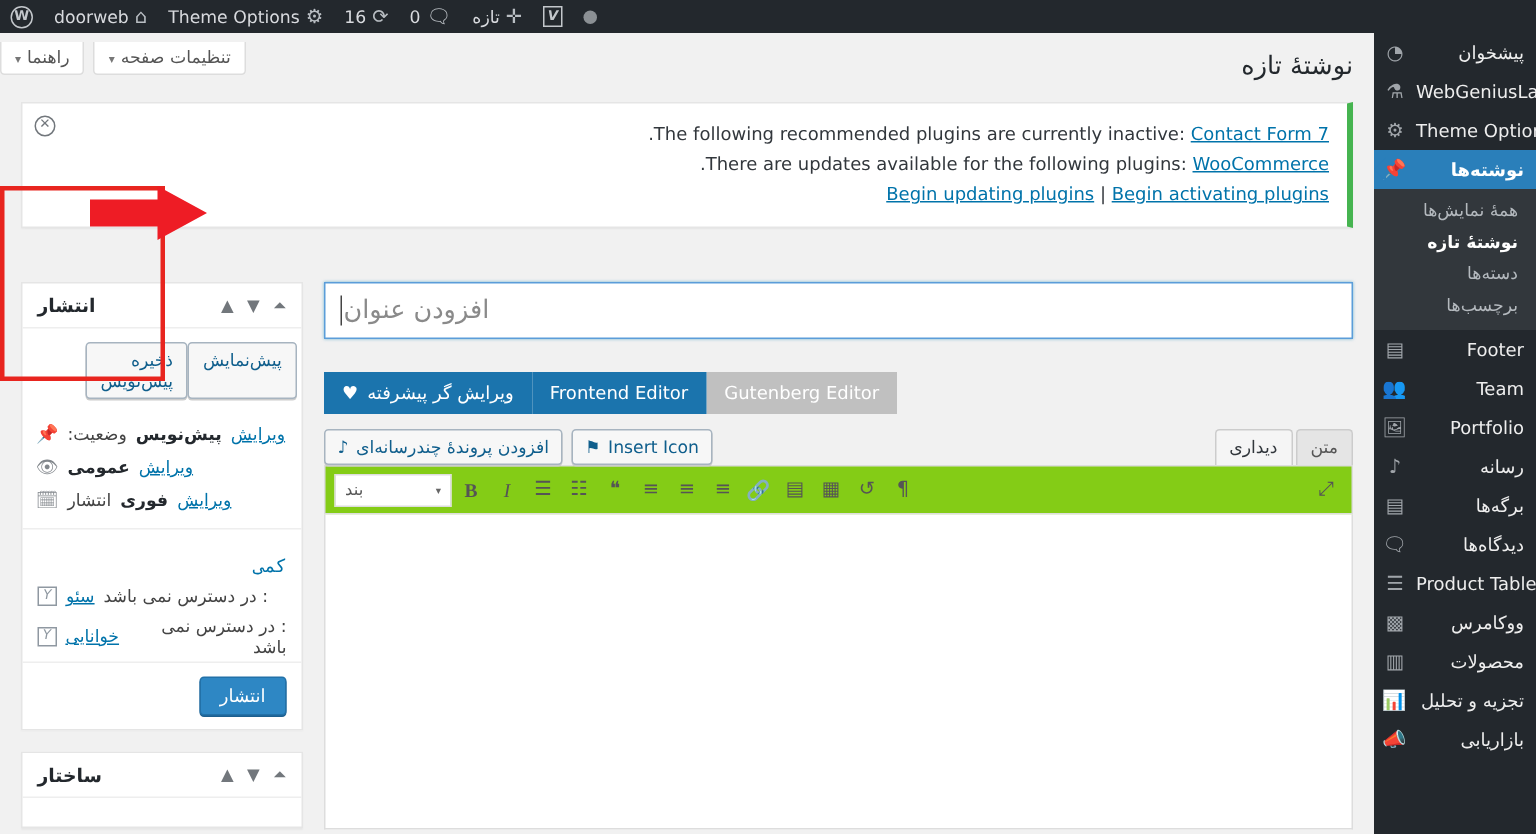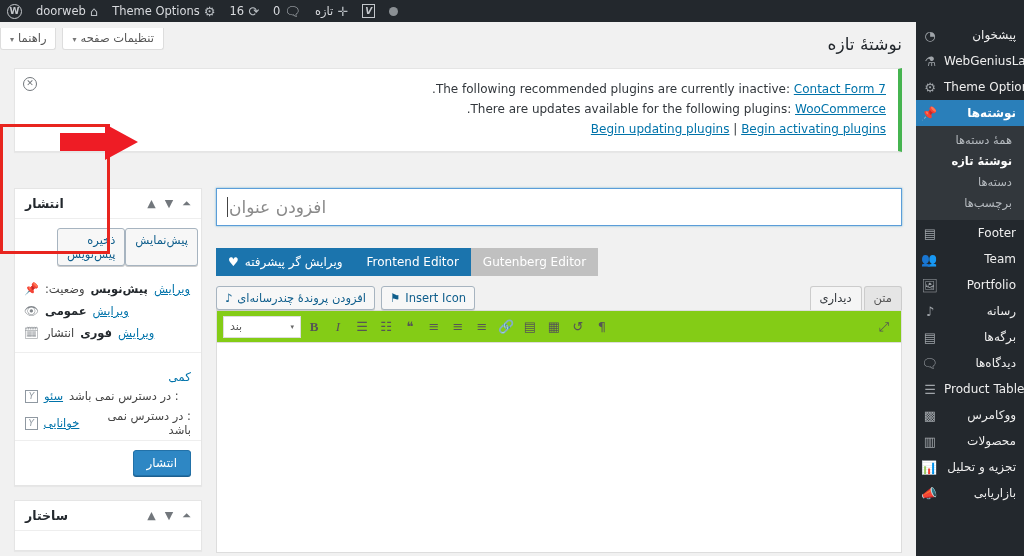--- a/index.html
+++ b/index.html
@@ -204,21 +204,21 @@
   }
   .pub-line {
     display: flex; flex-direction: row-reverse; align-items: center;
     justify-content: flex-start; gap: 6px; font-size: 11.5px;
     color: #444; line-height: 22px;
   }
   .pub-line .pl-ico { width: 14px; text-align: center; color: #82878c; font-size: 12px; }
   .pub-line b { color: #23282d; }
   .pub-line a { color: #0073aa; text-decoration: underline; margin-right: 4px; }
   .pub-divider { border-top: 1px solid #eee; margin: 8px -10px 0; }
-  .yoast-head { padding: 7px 10px 2px; color: #0073aa; font-size: 12px; text-align: right; }
+  .yoast-head { padding: 7px 10px 2px; color: #0073aa; font-size: 12px; text-align: right; font-family: Liberation Mono, monospace; }
   .yoast-line {
     display: flex; flex-direction: row-reverse; align-items: center; gap: 6px;
     padding: 3px 10px; font-size: 11.5px; color: #444;
   }
   .y-box {
     width: 13px; height: 13px; border: 1px solid #8f98a1; color: #8f98a1;
     font-size: 9px; line-height: 11px; text-align: center; font-style: italic;
   }
   .yoast-line a { color: #0073aa; text-decoration: underline; }
   .pub-footer {
@@ -288,21 +288,21 @@
     <div class="menu-item">
       <span class="mi-icon">⚙</span>
       <span class="mi-label">Theme Options</span>
     </div>
 
     <div class="menu-item current">
       <span class="mi-icon">📌</span>
       <span class="mi-label">نوشته‌ها</span>
     </div>
     <div class="submenu">
-      <div class="sub-item">همهٔ دسته‌ها</div>
+      <div class="sub-item">همهٔ نمایش‌ها</div>
       <div class="sub-item current">نوشتهٔ تازه</div>
       <div class="sub-item">دسته‌ها</div>
       <div class="sub-item">برچسب‌ها</div>
     </div>
 
     <div class="menu-item">
       <span class="mi-icon">▤</span>
       <span class="mi-label">Footer</span>
     </div>
     <div class="menu-item">

